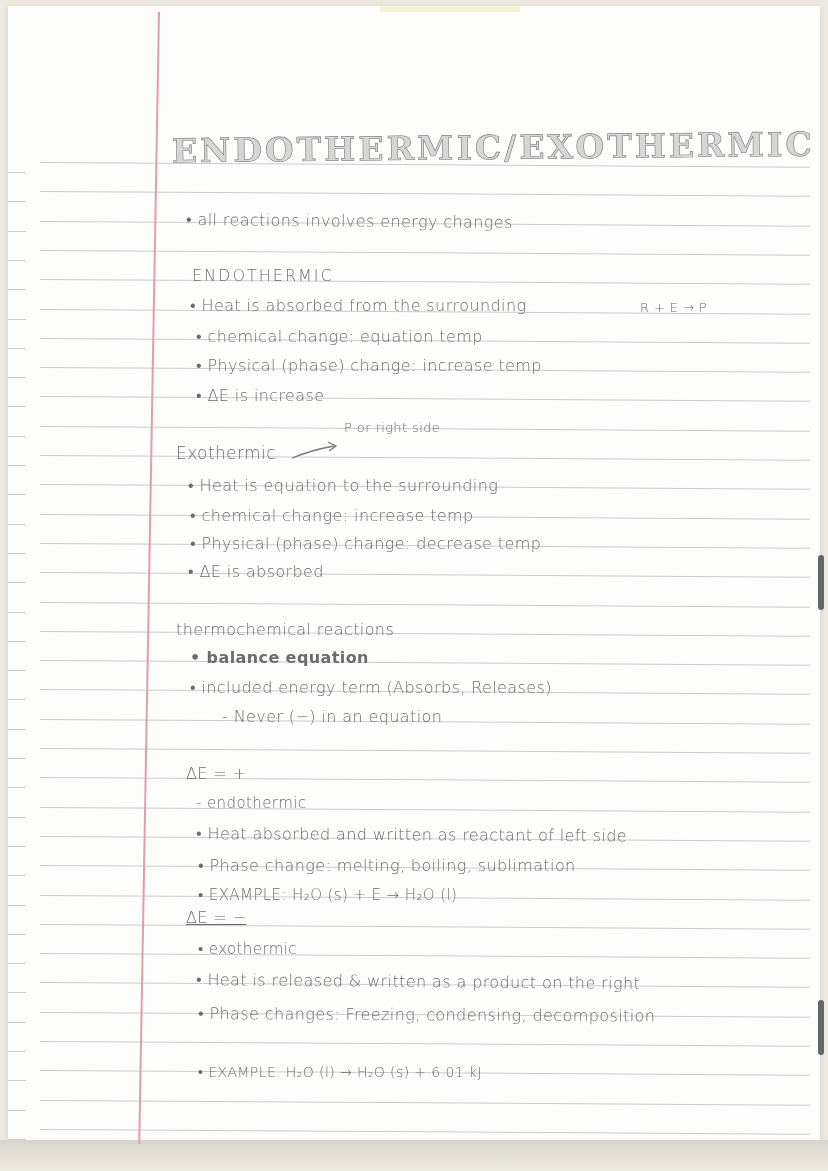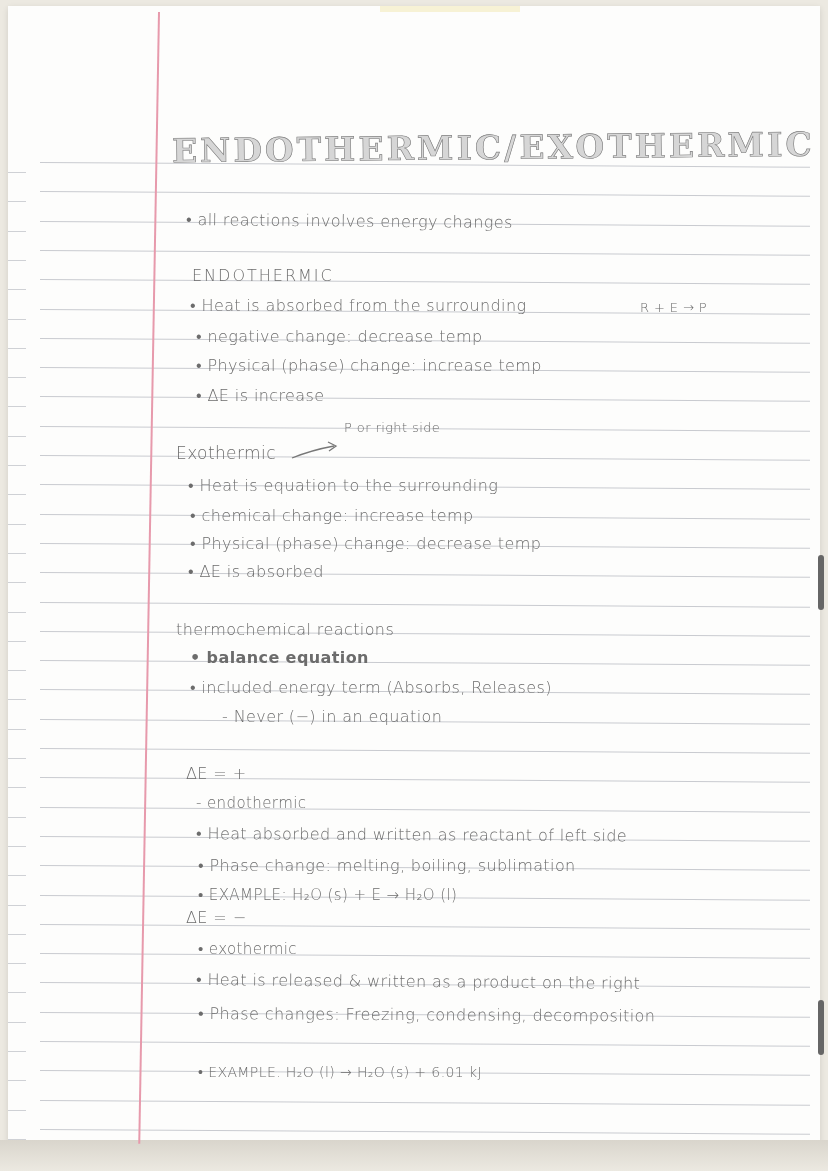--- a/index.html
+++ b/index.html
@@ -149,21 +149,21 @@
 <div class="clip" style="top:555px;height:55px;"></div>
 <div class="clip" style="top:1000px;height:55px;"></div>
 
 <div class="title">ENDOTHERMIC/EXOTHERMIC</div>
 
 <div class="hw s16" style="left:186px;top:210px;transform:rotate(0.5deg);">• all reactions involves energy changes</div>
 
 <div class="hw s16 caps" style="left:192px;top:266px;">ENDOTHERMIC</div>
 <div class="hw s16" style="left:190px;top:296px;text-align:right;">• Heat is absorbed from the surrounding</div>
 <div class="hw s13" style="left:640px;top:300px;">R + E → P</div>
-<div class="hw s16" style="left:196px;top:327px;">• negative change: decrease temp</div>
+<div class="hw s16" style="left:196px;top:327px;">• chemical change: equation temp</div>
 <div class="hw s16" style="left:196px;top:356px;">• Physical (phase) change: increase temp</div>
 <div class="hw s16" style="left:196px;top:386px;">• ΔE is increase</div>
 
 <div class="hw s17" style="left:176px;top:443px;">Exothermic</div>
 <svg class="arrow-note" viewBox="0 0 52 24">
   <path d="M2 20 Q 22 12 44 8" stroke="#777" stroke-width="1.3" fill="none"></path>
   <path d="M38 4 L46 8 L39 13" stroke="#777" stroke-width="1.3" fill="none"></path>
 </svg>
 <div class="hw s13" style="left:344px;top:420px;">P or right side</div>
 <div class="hw s16" style="left:188px;top:476px;">• Heat is equation to the surrounding</div>
@@ -175,17 +175,17 @@
 <div class="hw s16" style="left:190px;top:648px;font-weight:bold;">• balance equation</div>
 <div class="hw s16" style="left:190px;top:678px;">• included energy term (Absorbs, Releases)</div>
 <div class="hw s16" style="left:222px;top:707px;">- Never (−) in an equation</div>
 
 <div class="hw s16" style="left:186px;top:764px;">ΔE = +</div>
 <div class="hw s15" style="left:196px;top:794px;">- endothermic</div>
 <div class="hw s16" style="left:196px;top:824px;transform:rotate(0.3deg);">• Heat absorbed and written as reactant of left side</div>
 <div class="hw s16" style="left:198px;top:856px;">• Phase change: melting, boiling, sublimation</div>
 <div class="hw s15" style="left:198px;top:886px;">• EXAMPLE:  H₂O (s) + E → H₂O (l)</div>
 
-<div class="hw s16" style="left:186px;top:908px;">ΔE = −</div>
+<div class="hw s16" style="left:186px;top:908px;text-decoration:underline;">ΔE = −</div>
 <div class="hw s15" style="left:198px;top:940px;">• exothermic</div>
 <div class="hw s16" style="left:196px;top:970px;transform:rotate(0.5deg);">• Heat is released &amp; written as a product on the right</div>
 <div class="hw s16" style="left:198px;top:1004px;transform:rotate(0.3deg);">• Phase changes: Freezing, condensing, decomposition</div>
 <div class="hw s14 s13" style="left:198px;top:1036px;font-size:14px;margin-top:28px;">• EXAMPLE.  H₂O (l) → H₂O (s) + 6.01 kJ</div>
 
 </body></html>

